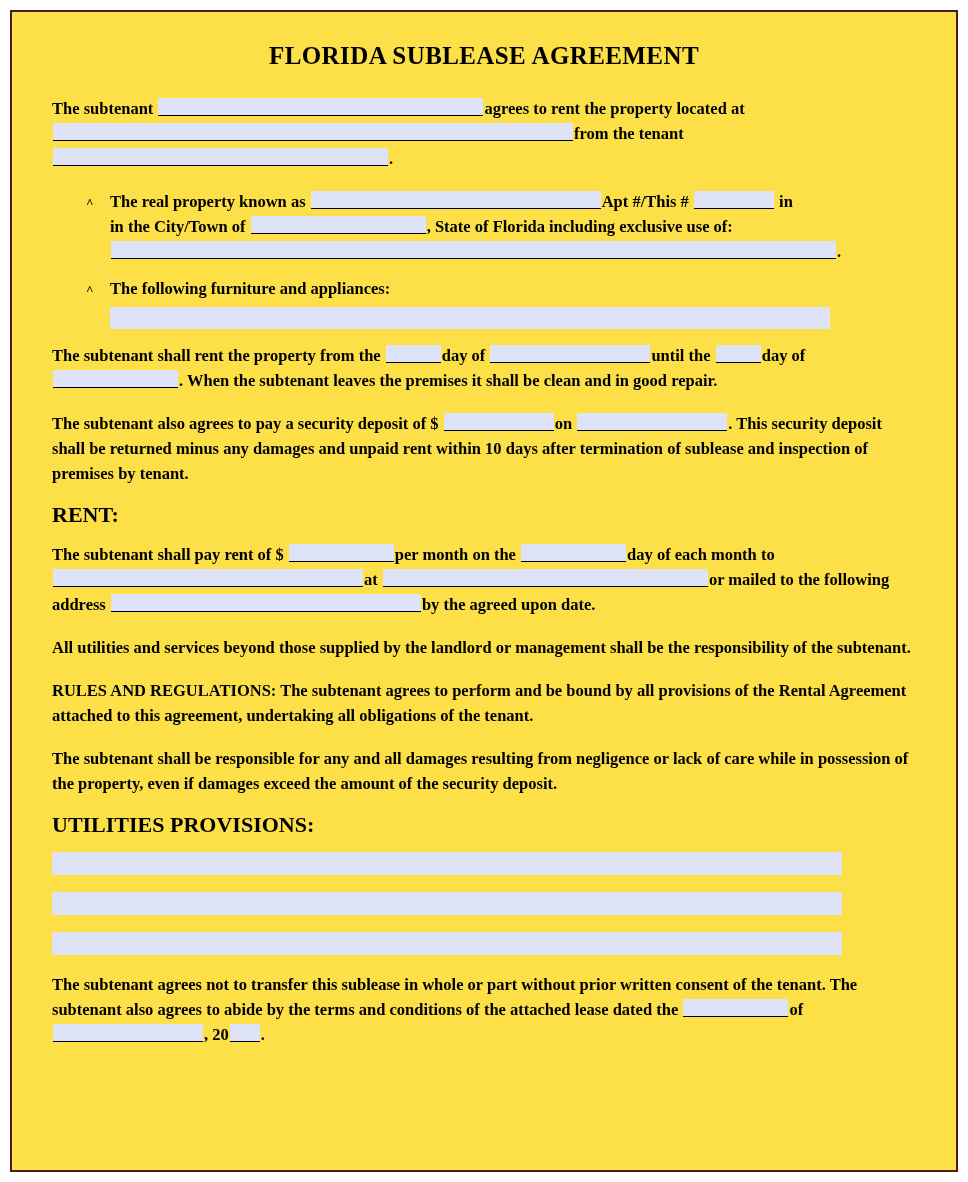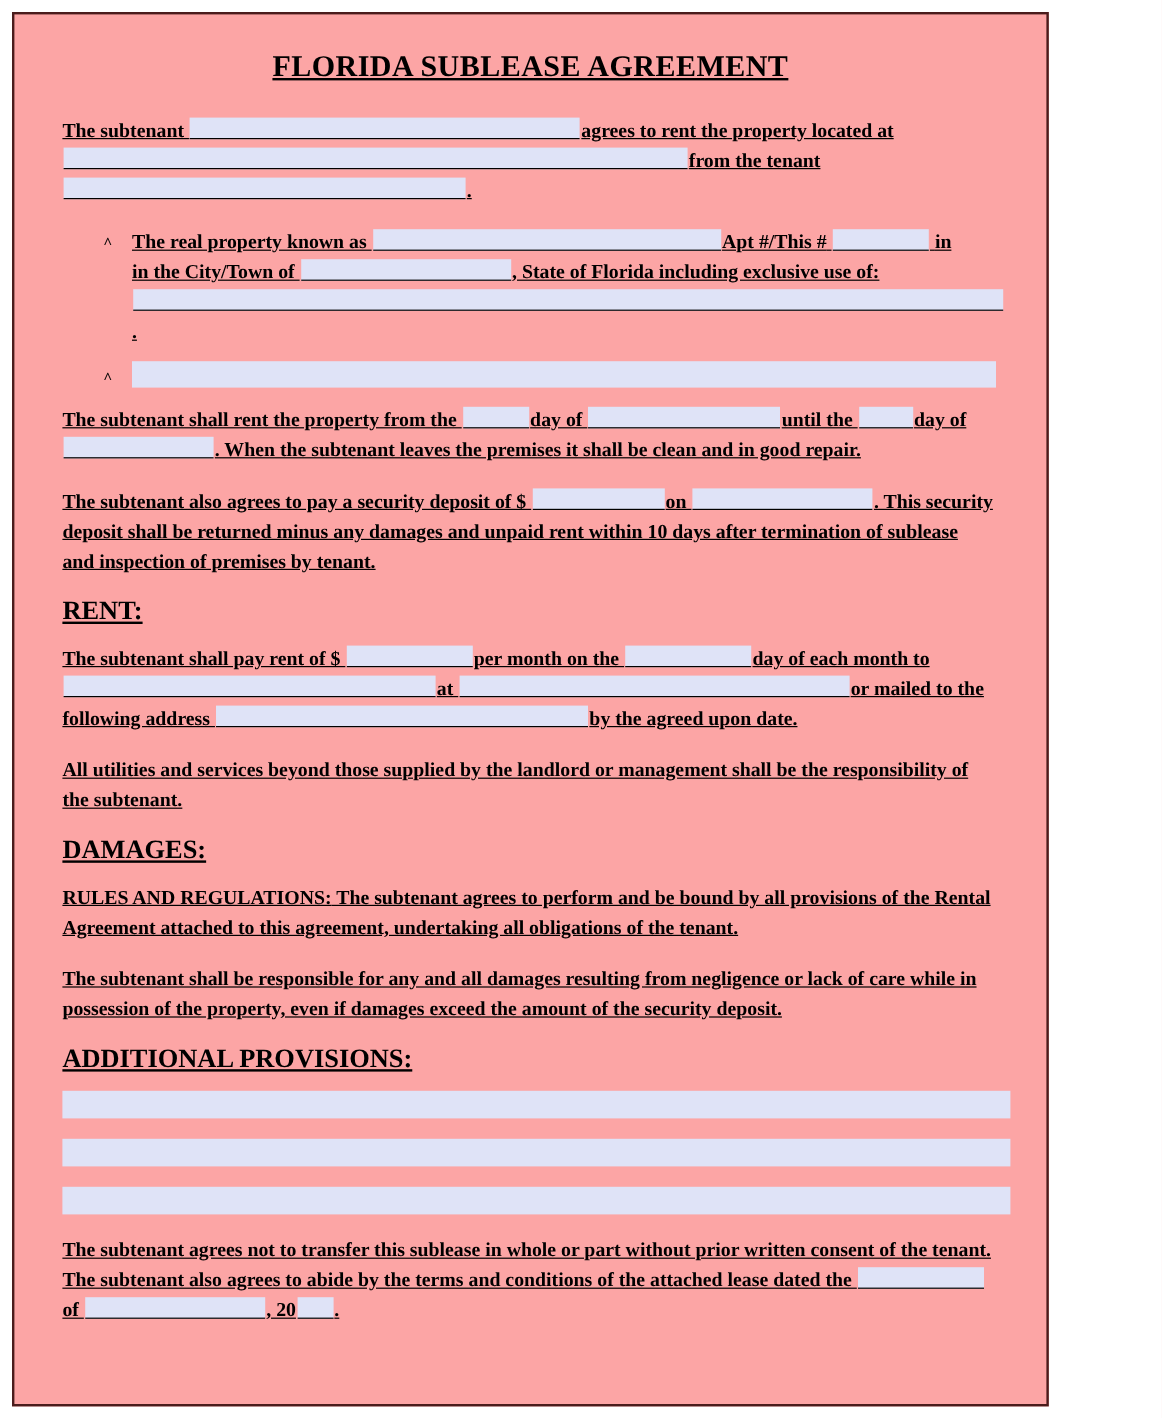--- a/index.html
+++ b/index.html
@@ -18,26 +18,25 @@
     position: relative;
     width: 968px;
     height: 1182px;
     box-sizing: border-box;
     padding: 10px;
     background: #ffffff;
   }
   .doc-frame {
     position: relative;
     box-sizing: border-box;
-    width: 864px;
+    width: 948px;
     height: 1162px;
     border: 2px solid #4a1c1c;
-    background: #fca5a5;
+    background: #fde047;
     padding: 22px 40px 0 40px;
-    text-decoration: underline;
   }
   .doc-title {
     text-align: center;
     font-size: 25px;
     font-weight: bold;
     letter-spacing: 0.4px;
     margin: 8px 0 26px 0;
     font-family: "Liberation Serif", serif;
   }
   p.para {
@@ -131,47 +130,47 @@
     <div class="bullets">
       <div class="bullet">
         <span class="mark">^</span>
         <span>The real property known as </span><span class="fld w290"></span><span class="nowrap">Apt #/This #</span> <span class="fld w80"></span> <span>in</span><br>
         <span>in the City/Town of </span><span class="fld w175"></span><span>, State of Florida including exclusive use of:</span><br>
         <span class="fld w725"></span><span>.</span>
       </div>
 
       <div class="bullet">
         <span class="mark">^</span>
+        <span>The following furniture and appliances:</span>
         <span class="blockfield" style="width:720px;"></span>
       </div>
     </div>
 
     <p class="para">
       <span>The subtenant shall rent the property from the </span><span class="fld w55"></span><span>day of </span><span class="fld w160"></span><span>until the </span><span class="fld w45"></span><span>day of </span><span class="fld w125"></span><span>. When the subtenant leaves the premises it shall be clean and in good repair.</span>
     </p>
 
     <p class="para">
       <span>The subtenant also agrees to pay a security deposit of $ </span><span class="fld w110"></span><span>on </span><span class="fld w150"></span><span>. This security deposit shall be returned minus any damages and unpaid rent within 10 days after termination of sublease and inspection of premises by tenant.</span>
     </p>
 
     <div class="section-head">RENT:</div>
     <p class="para">
       <span>The subtenant shall pay rent of $ </span><span class="fld w105"></span><span>per month on the </span><span class="fld w105"></span><span>day of each month to </span><span class="fld w310"></span><span>at </span><span class="fld w325"></span><span>or mailed to the following address </span><span class="fld w310"></span><span>by the agreed upon date.</span>
     </p>
 
     <p class="para">All utilities and services beyond those supplied by the landlord or management shall be the responsibility of the subtenant.</p>
 
-    <div class="section-head">DAMAGES:</div>
     <p class="para">
       <span>RULES AND REGULATIONS:</span><span> The subtenant agrees to perform and be bound by all provisions of the Rental Agreement attached to this agreement, undertaking all obligations of the tenant.</span>
     </p>
 
     <p class="para">The subtenant shall be responsible for any and all damages resulting from negligence or lack of care while in possession of the property, even if damages exceed the amount of the security deposit.</p>
 
-    <div class="section-head">ADDITIONAL PROVISIONS:</div>
+    <div class="section-head">UTILITIES PROVISIONS:</div>
     <div class="ap-wrap">
       <span class="ap-field"></span>
       <span class="ap-field"></span>
       <span class="ap-field"></span>
     </div>
 
     <p class="para">
       <span>The subtenant agrees not to transfer this sublease in whole or part without prior written consent of the tenant. The subtenant also agrees to abide by the terms and conditions of the attached lease dated the </span><span class="fld w105"></span><span>of </span><span class="fld w150"></span><span>, 20</span><span class="fld w30"></span><span>.</span>
     </p>
 

